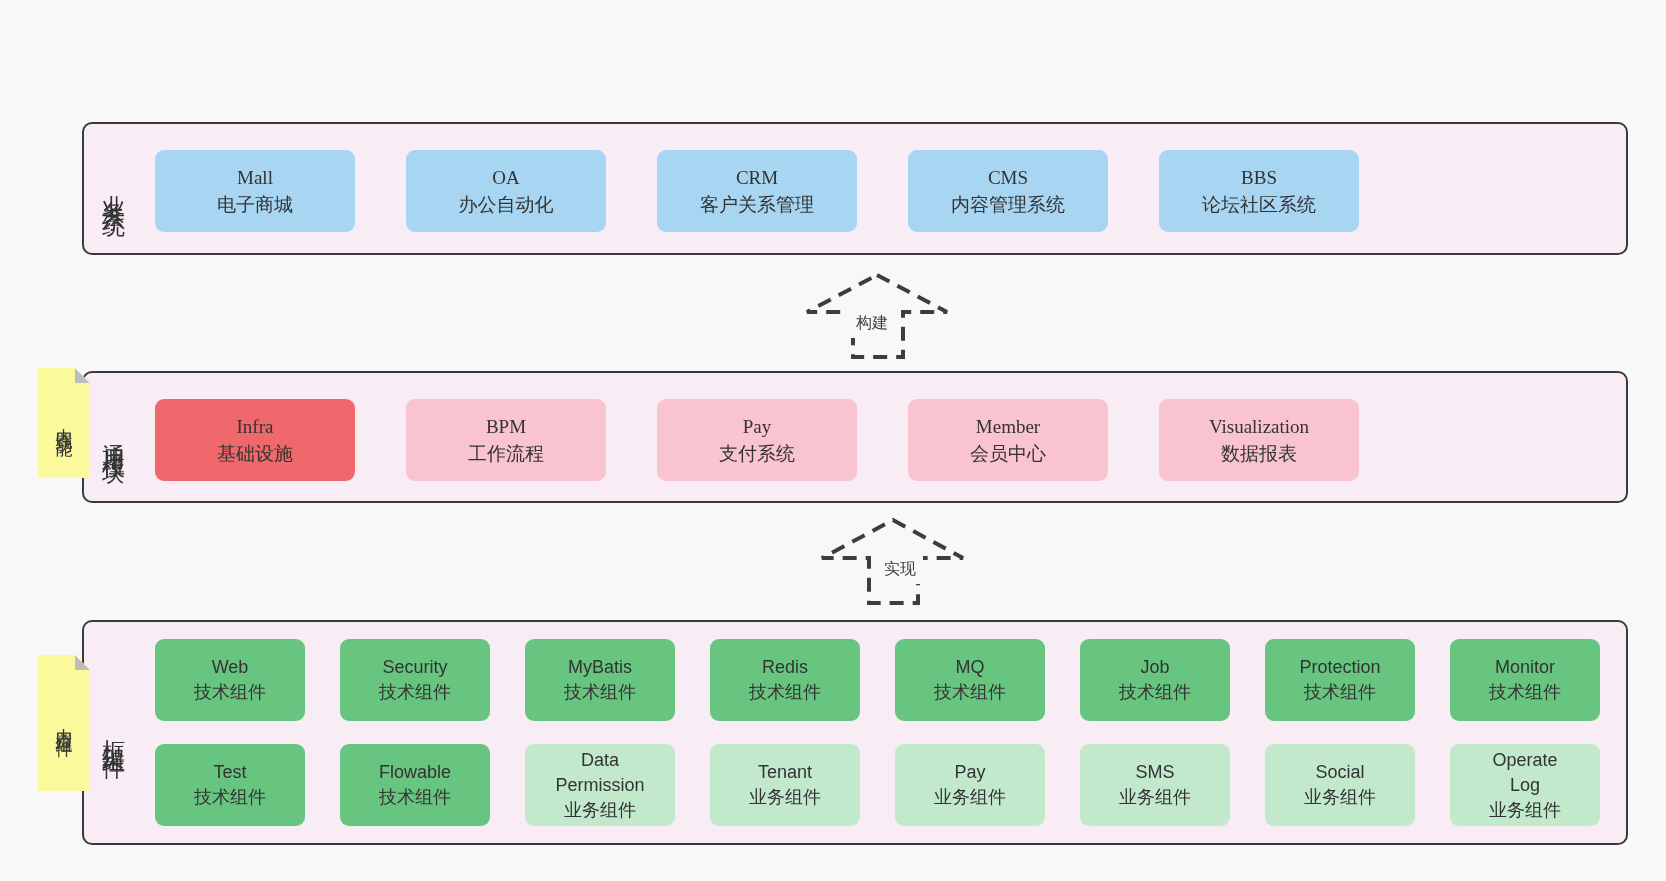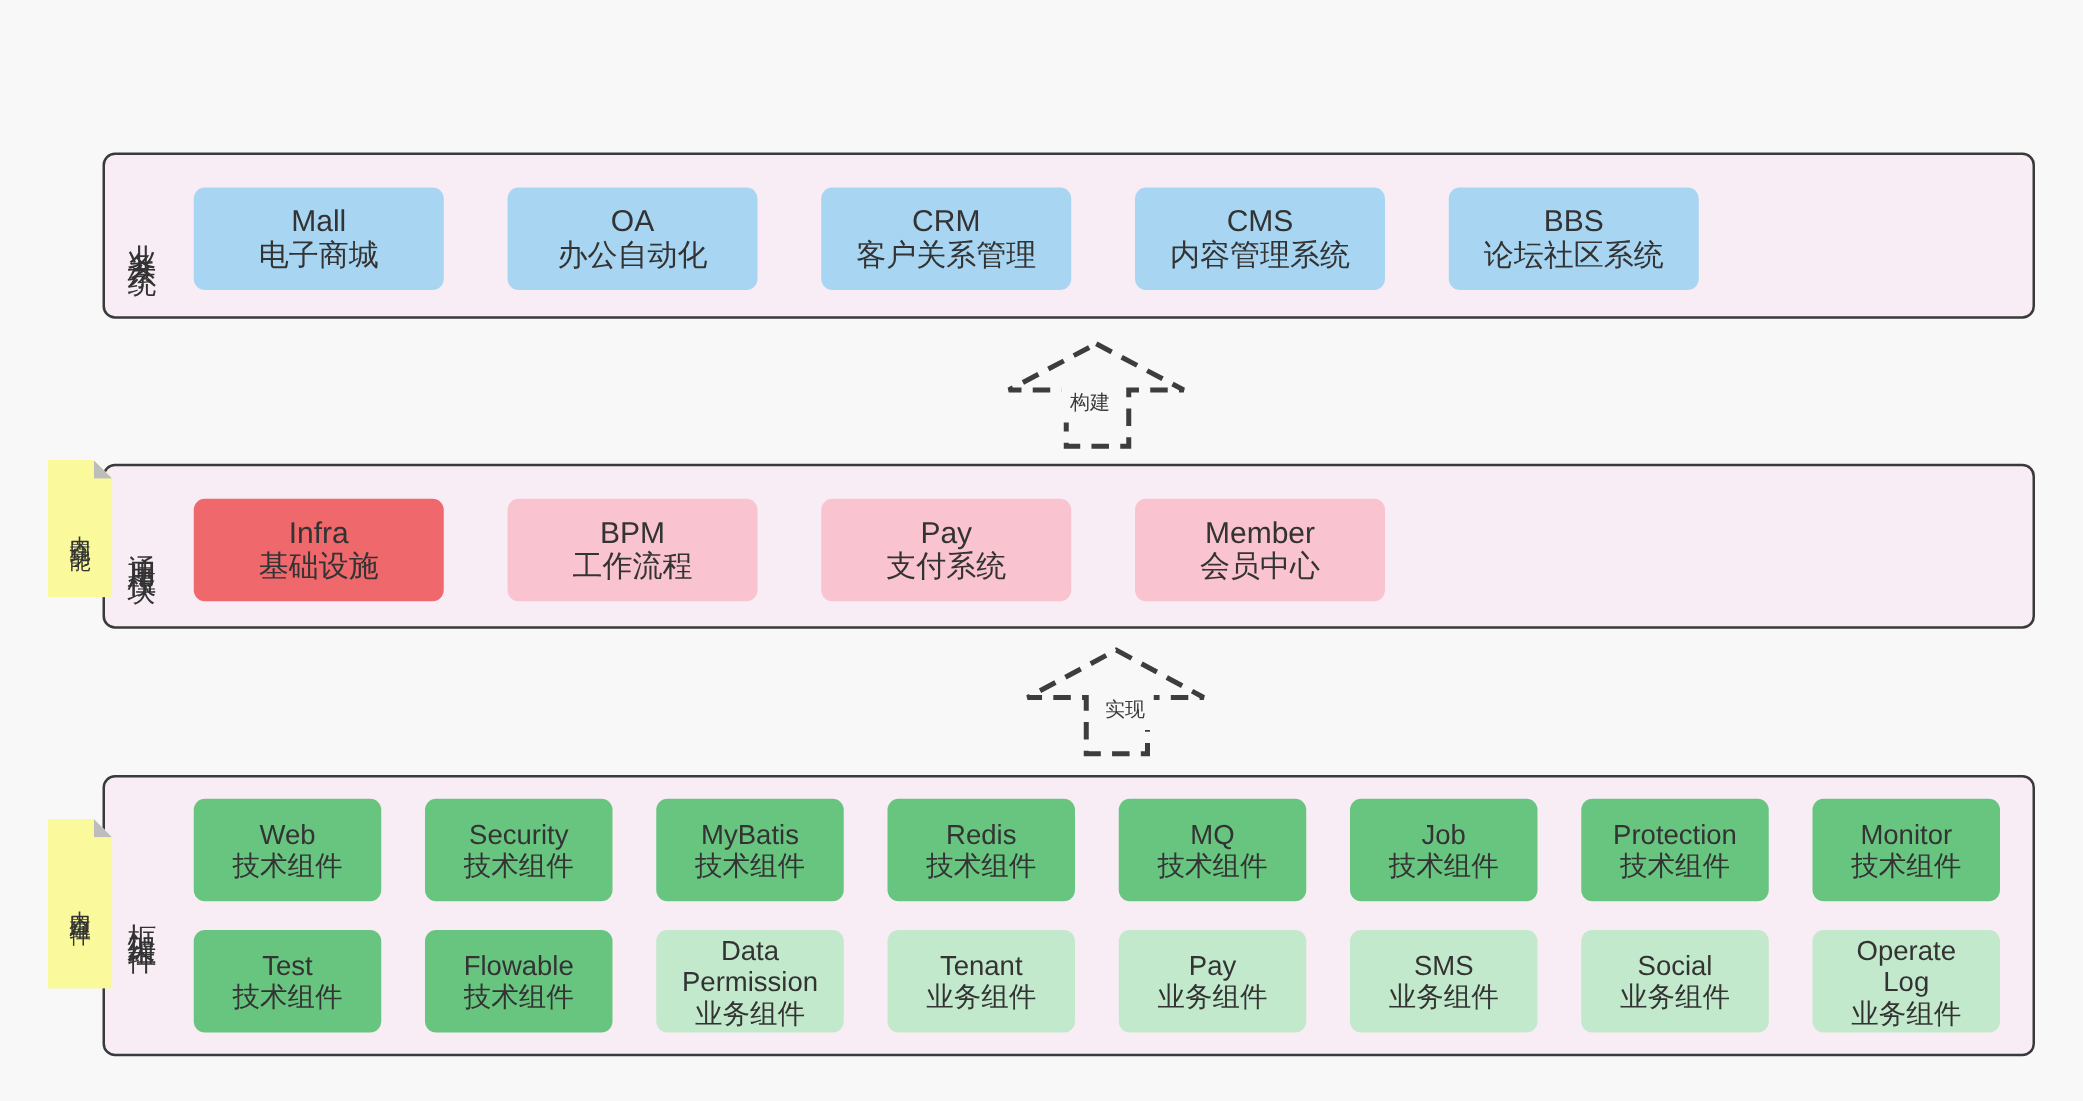--- a/index.html
+++ b/index.html
@@ -29,22 +29,22 @@
   #panel-business .row{top:26px;}
   #panel-modules .row{top:26px;}
   #panel-framework .row-1{top:17px;}
   #panel-framework .row-2{top:122px;justify-content:space-between;}
 
   .box{
     height:82px;border-radius:9px;box-sizing:border-box;
     display:flex;flex-direction:column;align-items:center;justify-content:center;
     text-align:center;
   }
-  .cols6 .box{width:200px;font-size:24px;line-height:27px;padding:0 8px;}
-  .cols8 .box{width:150px;font-size:22px;line-height:25px;padding:0 26px;}
+  .cols6 .box{width:200px;font-size:19px;line-height:27px;padding:0 8px;font-family:Liberation Serif, serif;}
+  .cols8 .box{width:150px;font-size:18px;line-height:25px;padding:0 26px;}
   .box .en,.box .zh{display:block;}
   .blue{background:#a8d6f2;}
   .red{background:#ef686b;}
   .pink{background:#f9c3cf;}
   .green{background:#68c580;}
   .lightgreen{background:#c2e9cc;}
 
   .note{
     position:absolute;left:38px;width:52px;z-index:5;background:#fafa9c;
     display:flex;align-items:center;justify-content:center;
@@ -123,20 +123,24 @@
         <span class="zh">工作流程</span>
       </div>
       <div class="box pink">
         <span class="en">Pay</span>
         <span class="zh">支付系统</span>
       </div>
       <div class="box pink">
         <span class="en">Member</span>
         <span class="zh">会员中心</span>
       </div>
+      <div class="box pink">
+        <span class="en">Visualization</span>
+        <span class="zh">数据报表</span>
+      </div>
     </div>
   </section>
 
   <svg class="arrow" id="arrow-impl" width="180" height="110">
     <polygon points="88,15 158,53 113,53 113,98 64,98 64,53 17,53"></polygon>
   </svg>
   <div class="arrow-label" id="arrow-impl-label">实现</div>
 
   <div class="note" id="note-comp">
     <span class="note-text">内置组件</span>

